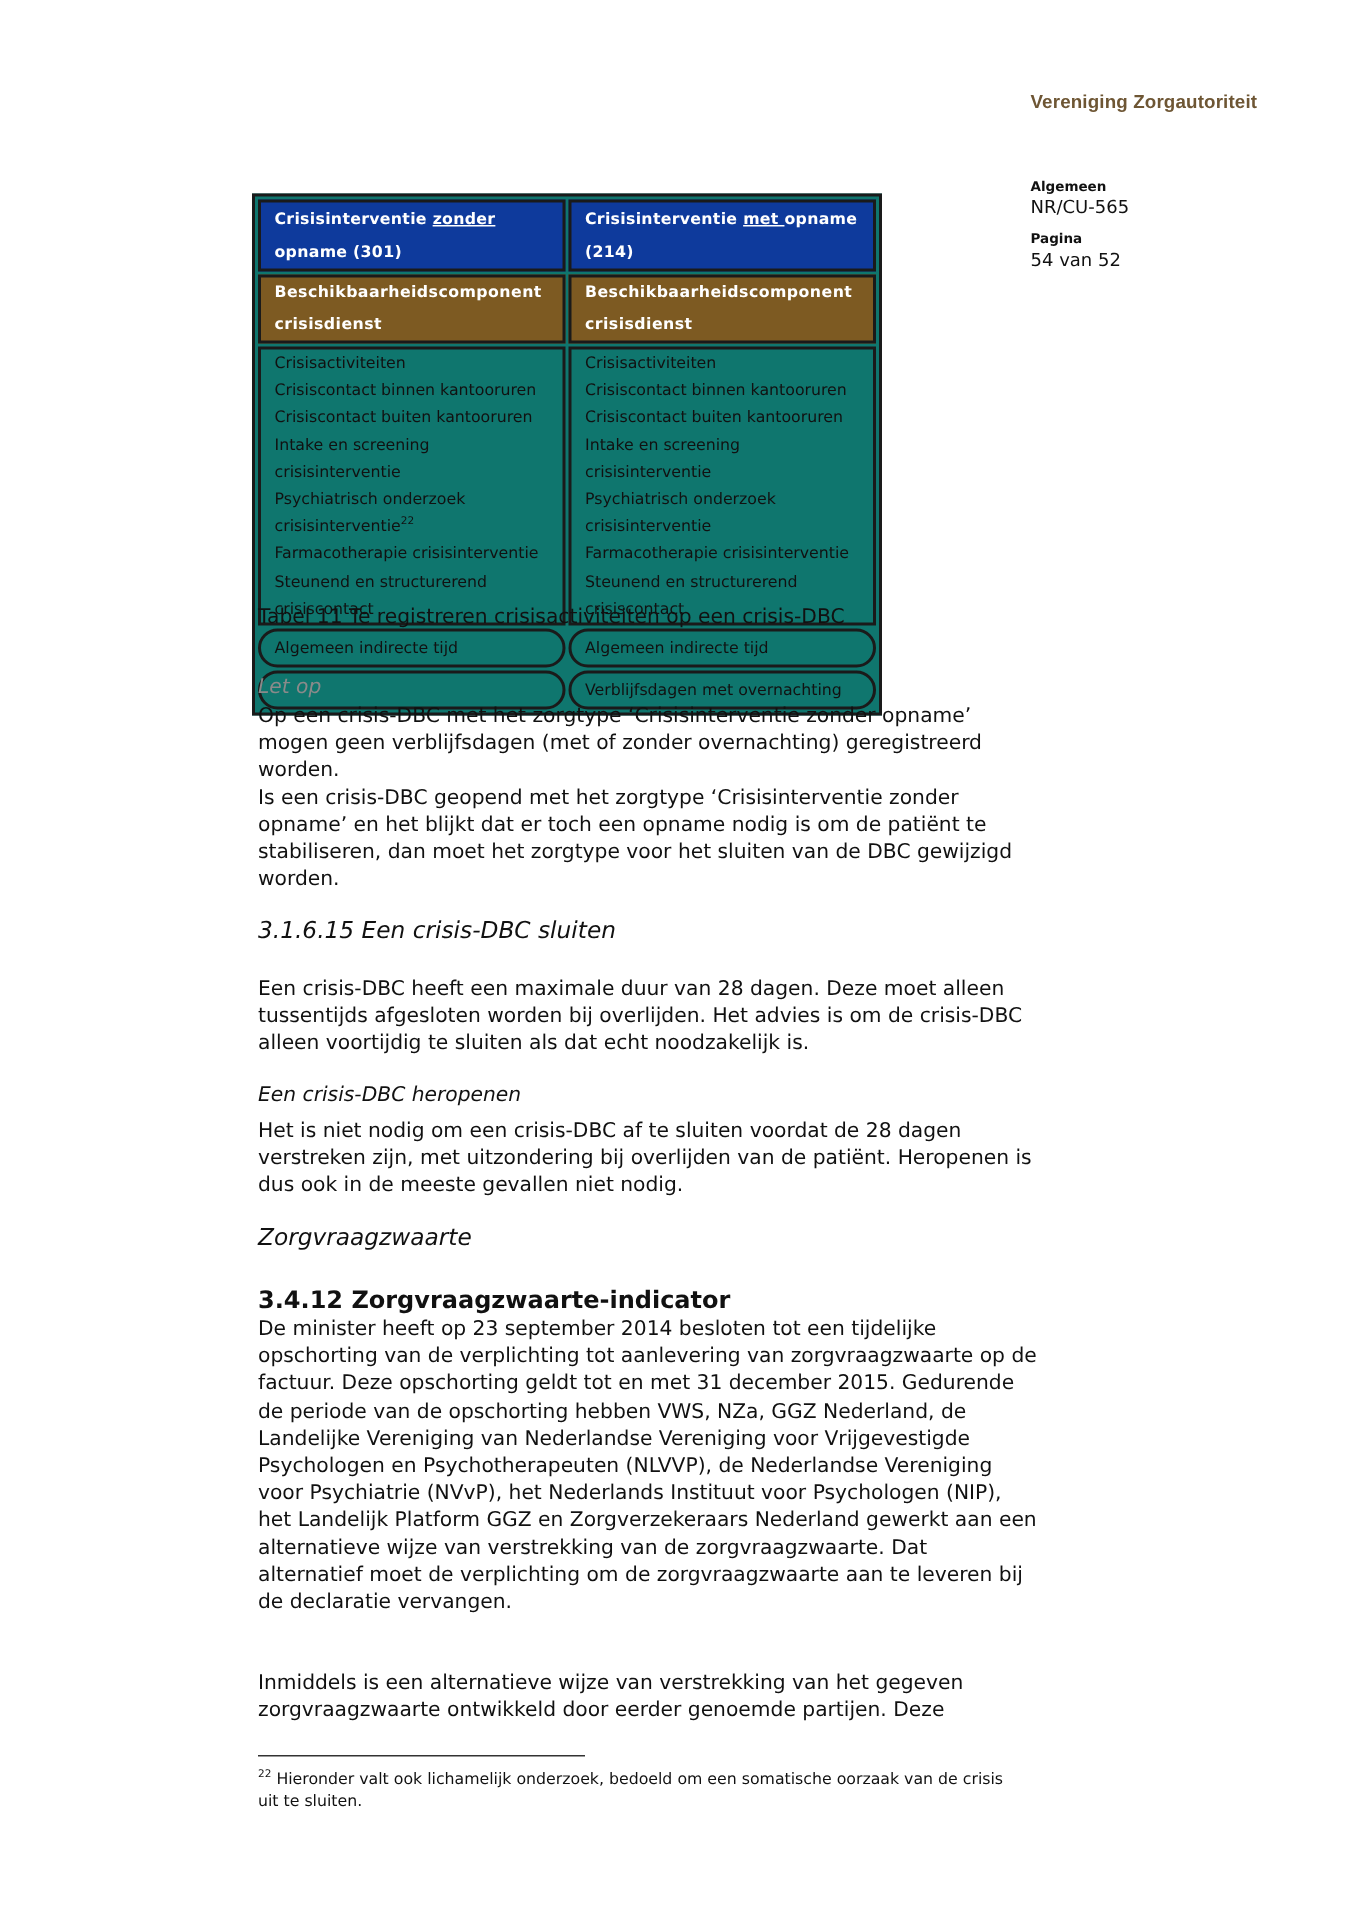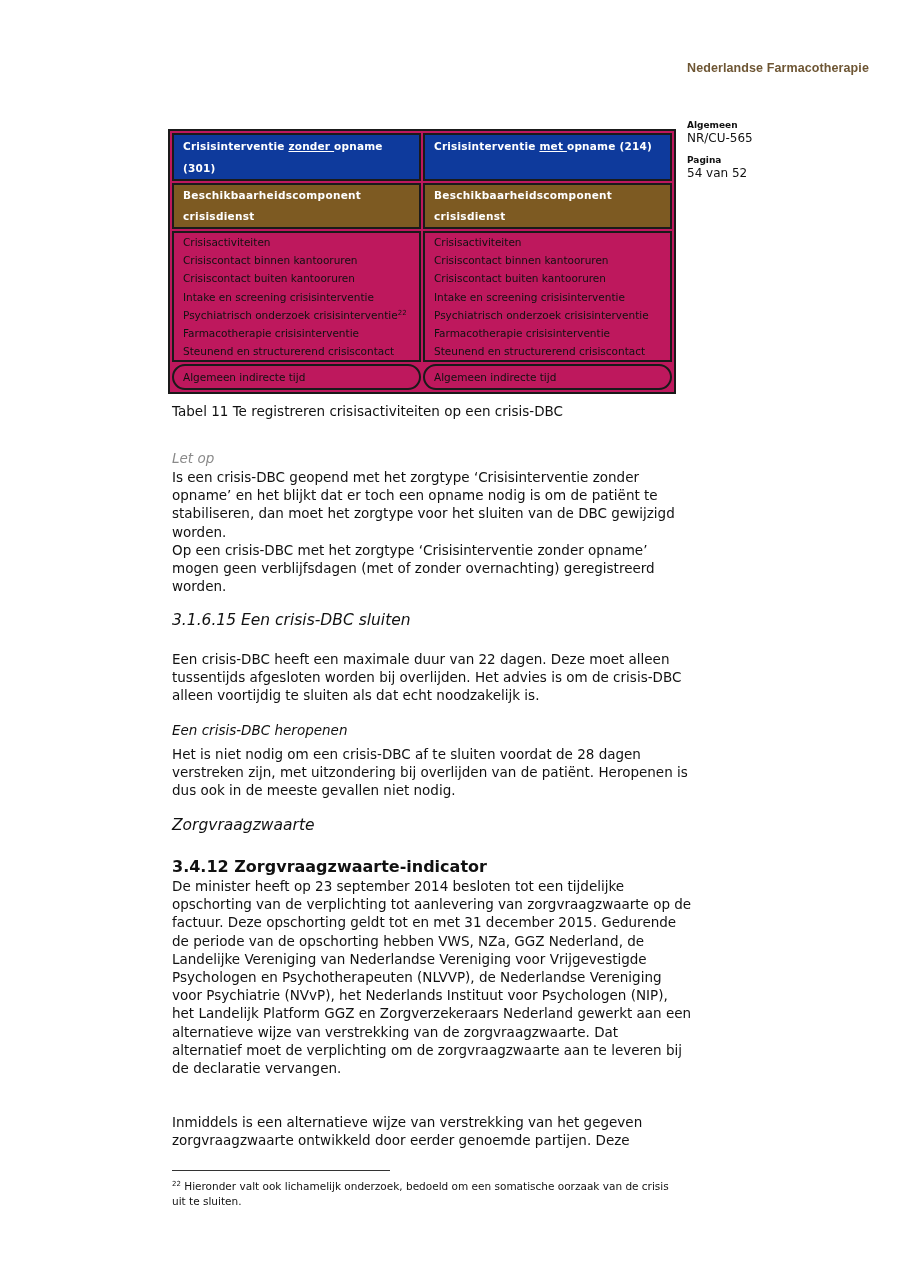--- a/index.html
+++ b/index.html
@@ -11,23 +11,23 @@
       position: absolute; left: 687px; top: 61px;
       font-family: "Liberation Sans", sans-serif; font-weight: bold;
       font-size: 12.5px; color: #6e5634; letter-spacing: 0.1px;
     }
     .meta { position: absolute; left: 687px; font-size: 12px; line-height: 14px; }
     .meta .lbl { font-weight: bold; font-size: 9px; display: block; line-height: 11px; }
     .meta-kenmerk { top: 120px; }
     .meta-pagina { top: 155px; }
 
     table.crisis {
-      position: absolute; left: 168px; top: 129px; width: 508px;
+      position: absolute; left: 168px; top: 129px; width: 420px;
       border-collapse: separate; border-spacing: 2px;
-      border: 2px solid #1a1a1a; background: #be185d;
+      border: 2px solid #1a1a1a; background: #0f766e;
       font-size: 10.5px;
     }
     table.crisis td {
       border: 2px solid #1a1a1a; vertical-align: top; padding: 0 9px;
       width: 50%;
     }
     td.hdr-blue {
       background: #0e3a9c; color: #fff; font-weight: bold;
       height: 20px; line-height: 22px; font-size: 10.5px; letter-spacing: 0.2px;
     }
@@ -48,21 +48,21 @@
     .h-italic { position: absolute; left: 172px; font-size: 15.5px; font-style: italic; }
     .h-sub-italic { position: absolute; left: 172px; font-size: 13.5px; font-style: italic; }
     .h-bold { position: absolute; left: 172px; top: 857px; font-size: 16px; font-weight: bold; }
     .fn-rule { position: absolute; left: 172px; top: 1170px; width: 218px; border-top: 1px solid #333; }
     .footnote { position: absolute; left: 172px; top: 1179px; width: 510px; font-size: 10.5px; line-height: 15px; }
     .footnote sup { font-size: 7px; }
   </style>
 </head>
 <body>
 
-<div class="org-name">Nederlandse Farmacotherapie</div>
+<div class="org-name">Vereniging Zorgautoriteit</div>
 
 <div class="meta meta-kenmerk">
   <span class="lbl">Algemeen</span>
   <span>NR/CU-565</span>
 </div>
 <div class="meta meta-pagina">
   <span class="lbl">Pagina</span>
   <span>54 van 52</span>
 </div>
 
@@ -99,33 +99,37 @@
       <div>Intake en screening crisisinterventie</div>
       <div>Psychiatrisch onderzoek crisisinterventie</div>
       <div>Farmacotherapie crisisinterventie</div>
       <div>Steunend en structurerend crisiscontact</div>
     </td>
   </tr>
   <tr>
     <td class="single">Algemeen indirecte tijd</td>
     <td class="single">Algemeen indirecte tijd</td>
   </tr>
+  <tr>
+    <td class="single"></td>
+    <td class="single">Verblijfsdagen met overnachting</td>
+  </tr>
 </tbody>
   </table>
 
 <div class="caption">Tabel 11 Te registreren crisisactiviteiten op een crisis-DBC</div>
 
 <div class="letop-label">Let op</div>
 <div class="para" style="top:468px;">
+  <p>Op een crisis-DBC met het zorgtype ‘Crisisinterventie zonder opname’ mogen geen verblijfsdagen (met of zonder overnachting) geregistreerd worden.</p>
   <p>Is een crisis-DBC geopend met het zorgtype ‘Crisisinterventie zonder opname’ en het blijkt dat er toch een opname nodig is om de patiënt te stabiliseren, dan moet het zorgtype voor het sluiten van de DBC gewijzigd worden.</p>
-  <p>Op een crisis-DBC met het zorgtype ‘Crisisinterventie zonder opname’ mogen geen verblijfsdagen (met of zonder overnachting) geregistreerd worden.</p>
 </div>
 
 <div class="h-italic" style="top:611px;">3.1.6.15 Een crisis-DBC sluiten</div>
-<div class="para" style="top:650px;">Een crisis-DBC heeft een maximale duur van 22 dagen. Deze moet alleen tussentijds afgesloten worden bij overlijden. Het advies is om de crisis-DBC alleen voortijdig te sluiten als dat echt noodzakelijk is.</div>
+<div class="para" style="top:650px;">Een crisis-DBC heeft een maximale duur van 28 dagen. Deze moet alleen tussentijds afgesloten worden bij overlijden. Het advies is om de crisis-DBC alleen voortijdig te sluiten als dat echt noodzakelijk is.</div>
 <div class="h-sub-italic" style="top:722px;">Een crisis-DBC heropenen</div>
 <div class="para" style="top:745px;">Het is niet nodig om een crisis-DBC af te sluiten voordat de 28 dagen verstreken zijn, met uitzondering bij overlijden van de patiënt. Heropenen is dus ook in de meeste gevallen niet nodig.</div>
 
 <div class="h-italic" style="top:816px;">Zorgvraagzwaarte</div>
 <div class="h-bold">3.4.12 Zorgvraagzwaarte-indicator</div>
 <div class="para" style="top:877px;">De minister heeft op 23 september 2014 besloten tot een tijdelijke opschorting van de verplichting tot aanlevering van zorgvraagzwaarte op de factuur. Deze opschorting geldt tot en met 31 december 2015. Gedurende de periode van de opschorting hebben VWS, NZa, GGZ Nederland, de Landelijke Vereniging van Nederlandse Vereniging voor Vrijgevestigde Psychologen en Psychotherapeuten (NLVVP), de Nederlandse Vereniging voor Psychiatrie (NVvP), het Nederlands Instituut voor Psychologen (NIP), het Landelijk Platform GGZ en Zorgverzekeraars Nederland gewerkt aan een alternatieve wijze van verstrekking van de zorgvraagzwaarte. Dat alternatief moet de verplichting om de zorgvraagzwaarte aan te leveren bij de declaratie vervangen.</div>
 <div class="para" style="top:1113px;">Inmiddels is een alternatieve wijze van verstrekking van het gegeven zorgvraagzwaarte ontwikkeld door eerder genoemde partijen. Deze</div>
 
 <div class="fn-rule"></div>
 <div class="footnote"><sup>22</sup><span> Hieronder valt ook lichamelijk onderzoek, bedoeld om een somatische oorzaak van de crisis uit te sluiten.</span></div>

